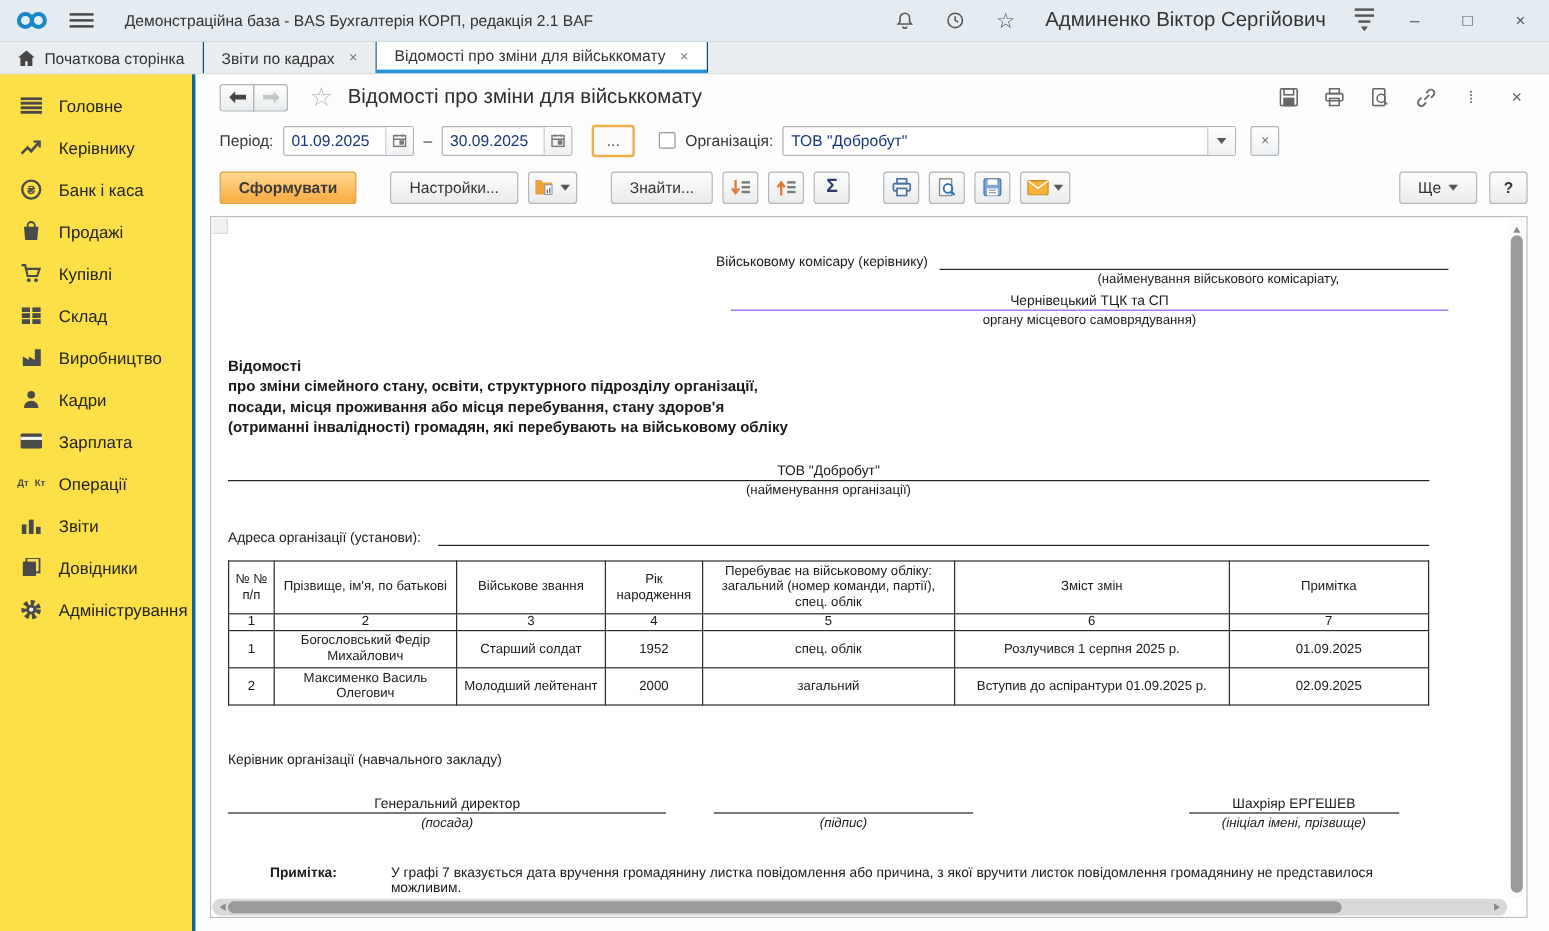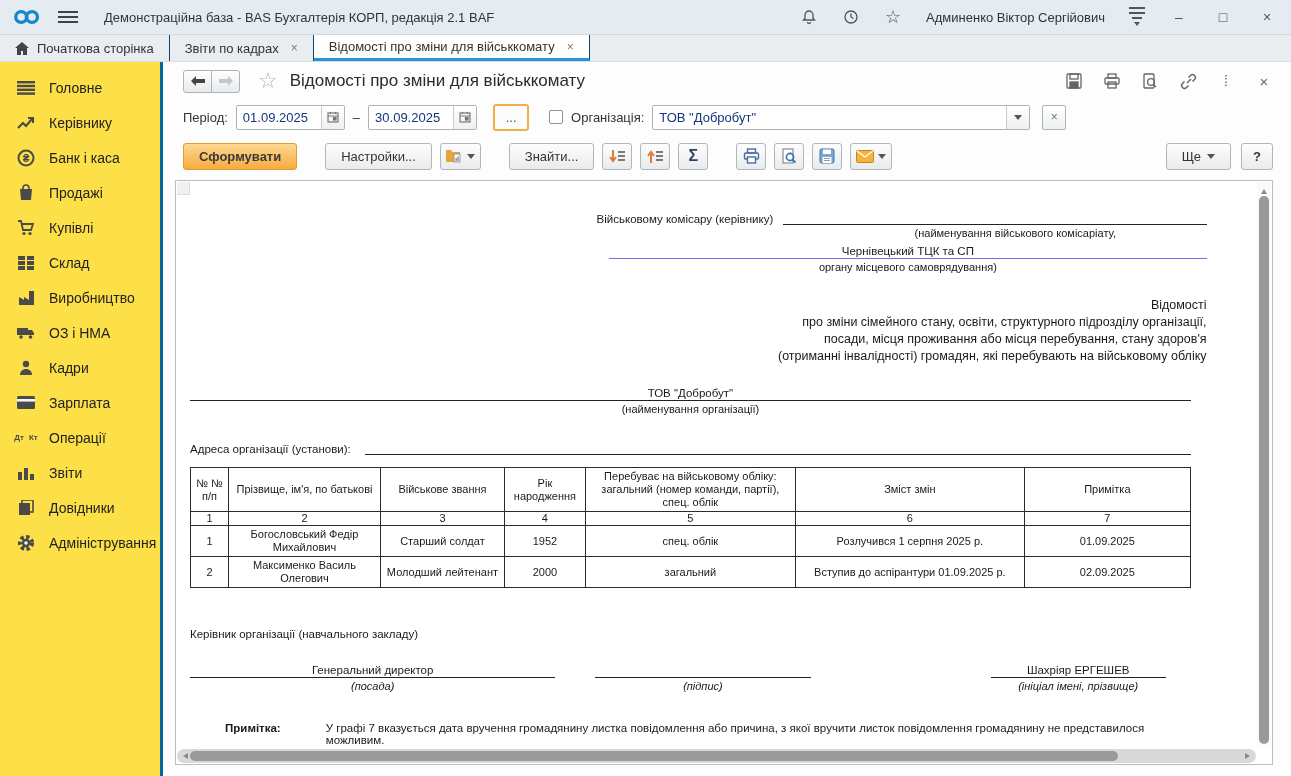--- a/index.html
+++ b/index.html
@@ -8,21 +8,21 @@
 
   
   .titlebar { height:35px; background:#e4ebf1; border-bottom:1px solid #cfd9e0; display:flex; align-items:center; flex:0 0 35px; }
   .logo { margin-left:12px; display:flex; align-items:center; }
   .hamburger { margin-left:16px; width:20px; cursor:pointer; }
   .hamburger div { height:2px; background:#444; margin:3px 0; }
   .win-title { margin-left:26px; font-size:13px; color:#333; }
   .titlebar-right { margin-left:auto; display:flex; align-items:center; gap:24px; margin-right:14px; color:#555; }
   .tb-ic { width:18px; height:18px; display:flex; align-items:center; justify-content:center; cursor:pointer; }
   .tb-star { font-size:18px; color:#555; }
-  .username { font-size:13px; color:#333; cursor:pointer; }
+  .username { font-size:17px; color:#333; cursor:pointer; }
   .support-ic { display:flex; flex-direction:column; align-items:center; cursor:pointer; }
   .support-ic div { width:16px; height:2px; background:#555; margin:1.5px 0; }
   .support-ic .caret { width:0; height:0; border:3px solid transparent; border-top:4px solid #555; background:none; margin-top:1px; }
   .winbtn { font-size:14px; color:#555; width:20px; text-align:center; cursor:pointer; }
 
   
   .tabbar { height:27px; background:#e9edf0; display:flex; flex:0 0 27px; border-bottom:1px solid #d7dde1; }
   .tab { display:flex; align-items:center; gap:8px; padding:0 15px; font-size:13px; color:#333; border-right:1px solid #0c4a6e; cursor:pointer; }
   .tab.active { background:#fff; border-bottom:3px solid #2196dc; }
   .tab .x { color:#777; font-size:12px; margin-left:4px; }
@@ -86,21 +86,21 @@
   .harrow-r { position:absolute; right:3px; top:4px; width:0; height:0; border:3px solid transparent; border-left:5px solid #8a8a8a; }
 
   
   .doc { position:absolute; top:14px; left:14px; right:34px; bottom:18px; font-size:11.5px; color:#1a1a1a; overflow:hidden; }
   .addr-row1 { display:flex; align-items:flex-end; width:97%; margin-top:16px; }
   .addr-row1 .lbl { margin-left:40%; white-space:nowrap; }
   .addr-row1 .line { flex:1; border-bottom:1px solid #222; height:14px; margin-left:10px; }
   .addr-cap1 { margin-left:60.5%; width:36.5%; text-align:center; font-size:11px; margin-top:2px; }
   .addr-val { margin-left:40%; width:57%; text-align:center; border-bottom:1px solid #8b5cf6; padding-bottom:1px; margin-top:6px; }
   .addr-cap2 { margin-left:40%; width:57%; text-align:center; font-size:11px; margin-top:2px; }
-  .doc-title { margin-top:24px; text-align:right; font-weight:normal; font-size:12.5px; line-height:17px; width:97%; }
+  .doc-title { margin-top:24px; text-align:left; font-weight:bold; font-size:12.5px; line-height:17px; width:97%; }
   .org-line { width:95.5%; text-align:center; border-bottom:1.5px solid #222; margin-top:22px; padding-bottom:1px; }
   .org-cap { width:95.5%; text-align:center; font-size:11px; margin-top:2px; }
   .addr-org { display:flex; align-items:flex-end; width:95.5%; margin-top:26px; }
   .addr-org .lbl { white-space:nowrap; }
   .addr-org .line { flex:1; border-bottom:1px solid #222; height:14px; margin-left:14px; }
   table.rep { border-collapse:collapse; width:95.5%; margin-top:12px; font-size:11px; table-layout:fixed; }
   table.rep th, table.rep td { border:1px solid #2b2b2b; text-align:center; vertical-align:middle; font-weight:normal; padding:2px 3px; line-height:13px; }
   th.pre { white-space:pre-line; }
   tr.nums td { padding:0 3px; line-height:13px; }
   .head-org { margin-top:40px; }
@@ -243,31 +243,20 @@
           </span>
         <span>Склад</span>
       </div>
       <div class="side-item">
         <span class="ic">
             <svg width="17" height="15" viewBox="0 0 17 15" fill="#4a4a4a">
               <path d="M1 15V7l5 3V7l5 3V1h5v14z"></path>
             </svg>
           </span>
         <span>Виробництво</span>
-      </div>
-      <div class="side-item">
-        <span class="ic">
-            <svg width="18" height="14" viewBox="0 0 18 14" fill="#4a4a4a">
-              <rect x="0" y="2" width="11" height="7"></rect>
-              <path d="M11 4h4l2 3v2h-6z"></path>
-              <circle cx="4" cy="11" r="1.8"></circle>
-              <circle cx="13.5" cy="11" r="1.8"></circle>
-            </svg>
-          </span>
-        <span>ОЗ і НМА</span>
       </div>
       <div class="side-item">
         <span class="ic">
             <svg width="14" height="16" viewBox="0 0 14 16" fill="#4a4a4a">
               <circle cx="7" cy="4" r="3.2"></circle>
               <path d="M1 15c0-3.5 2.5-6 6-6s6 2.5 6 6z"></path>
             </svg>
           </span>
         <span>Кадри</span>
       </div>

